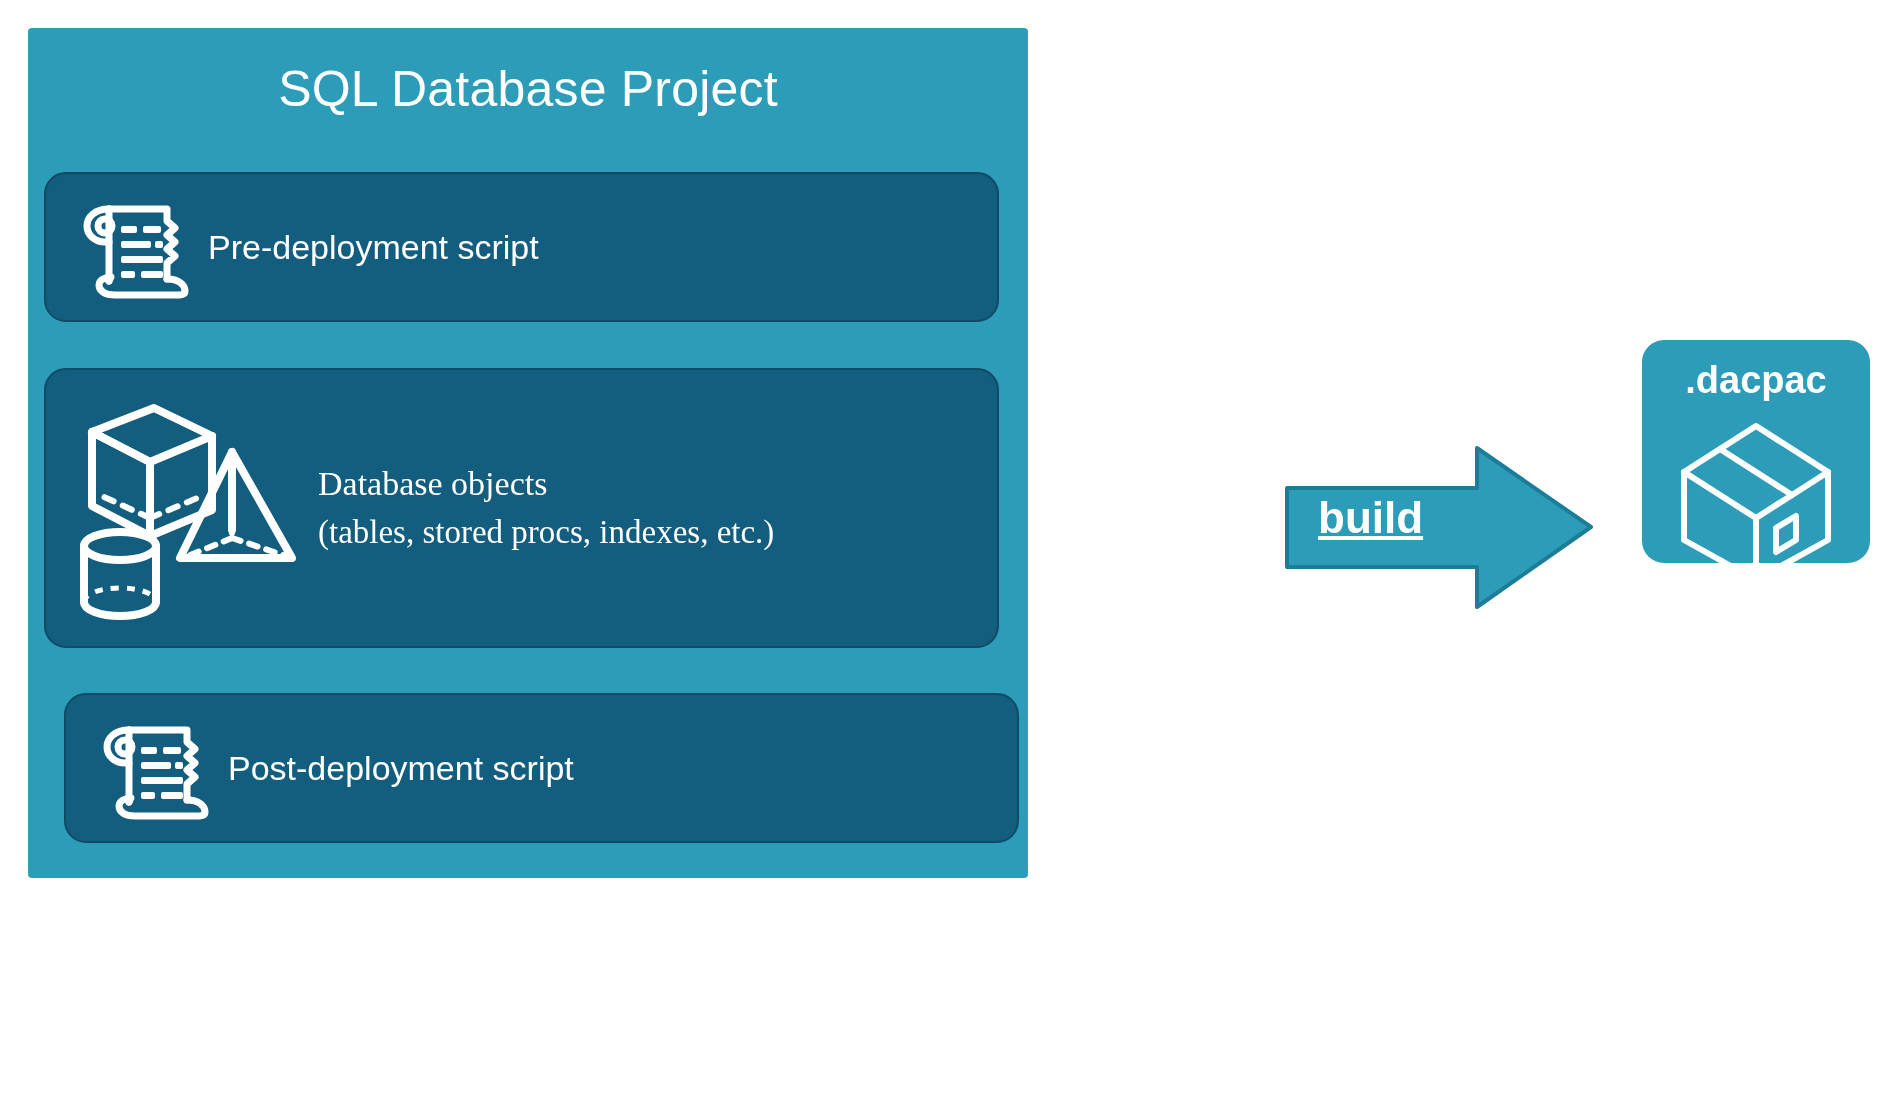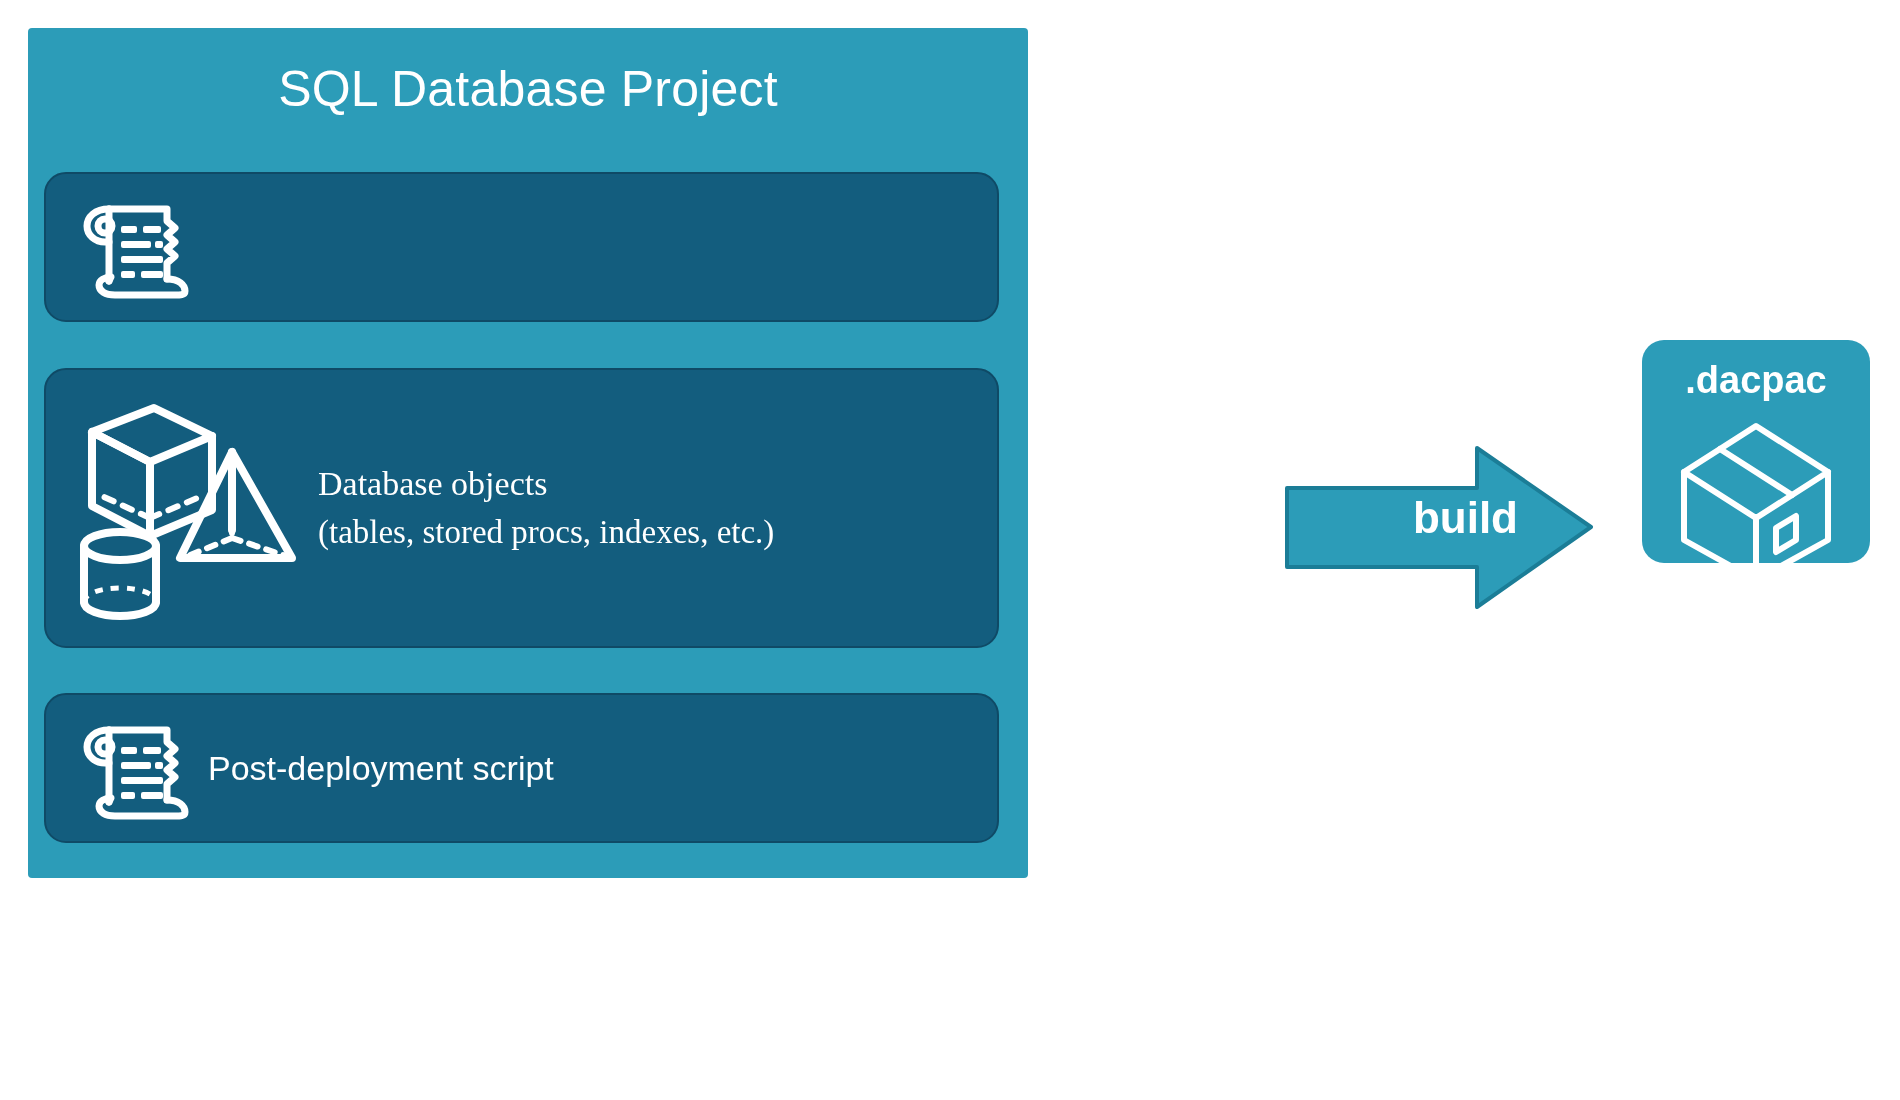--- a/index.html
+++ b/index.html
@@ -52,21 +52,21 @@
     width: 955px;
     background: #135d7e;
     border: 2px solid #0f4a66;
     border-radius: 22px;
     box-sizing: border-box;
     display: flex;
     align-items: center;
   }
   .row-pre  { top: 144px; height: 150px; }
   .row-obj  { top: 340px; height: 280px; }
-  .row-post { top: 665px; height: 150px; }
+  .row-post { top: 665px; height: 150px; margin-left: 20px; }
 
   .row-icon {
     flex: 0 0 auto;
     display: flex;
     align-items: center;
     justify-content: center;
   }
   .row-icon-scroll { width: 150px; margin-left: 12px; }
   .row-icon-shapes { width: 262px; margin-left: 10px; }
 
@@ -89,26 +89,27 @@
     top: 440px;
     width: 310px;
     height: 175px;
   }
   .build-arrow svg { display: block; }
   .build-text {
     position: absolute;
     left: 1318px;
     top: 492px;
     width: 200px;
-    text-align: right;
+    text-align: left;
     color: #ffffff;
     font-size: 44px;
     font-weight: bold;
     line-height: 52px;
     white-space: nowrap;
+    text-decoration: underline;
   }
 
   
   .dacpac-card {
     position: absolute;
     left: 1642px;
     top: 340px;
     width: 228px;
     height: 223px;
     background: #2c9cb8;
@@ -161,20 +162,21 @@
             <rect x="46" y="31" width="16" height="7" rx="2"></rect>
             <rect x="68" y="31" width="18" height="7" rx="2"></rect>
             <rect x="46" y="46" width="30" height="7" rx="2"></rect>
             <rect x="80" y="46" width="8" height="7" rx="2"></rect>
             <rect x="46" y="61" width="42" height="7" rx="2"></rect>
             <rect x="46" y="76" width="14" height="7" rx="2"></rect>
             <rect x="66" y="76" width="22" height="7" rx="2"></rect>
           </g>
         </svg>
       </div>
+      <div class="row-label">Pre-deployment script</div>
     </div>
 
     <div class="row row-obj">
       <div class="row-icon row-icon-shapes">
         <svg width="250" height="240" viewBox="0 0 250 240" aria-hidden="true">
 
           <g fill="none" stroke="#ffffff" stroke-width="8" stroke-linejoin="round" stroke-linecap="round">
             <path d="M30 44 L92 20 L150 48 L88 74 Z"></path>
             <path d="M30 44 L30 118 L88 148 L88 74 Z"></path>
             <path d="M150 48 L150 122 L88 148"></path>

